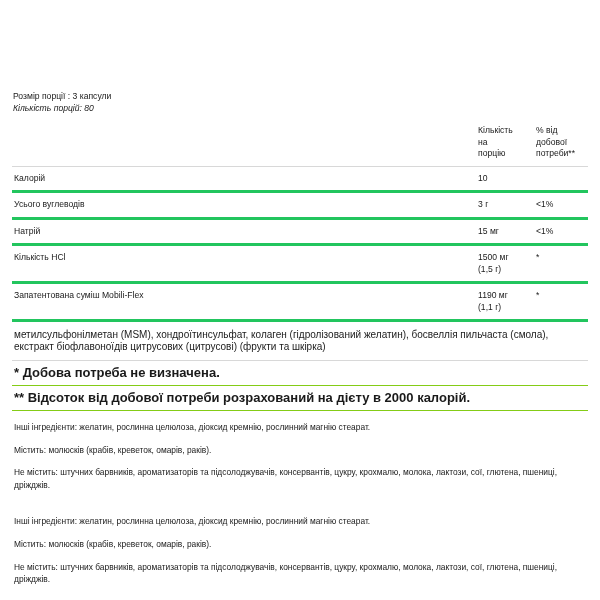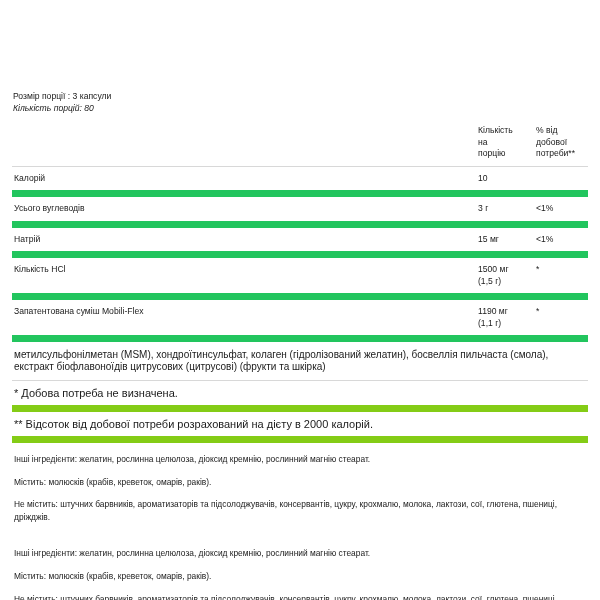--- a/index.html
+++ b/index.html
@@ -44,21 +44,21 @@
   table.facts col.c2 { width: 58px; }
   table.facts col.c3 { width: 54px; }
 
   table.facts th, table.facts td {
     text-align: left;
     vertical-align: top;
     font-weight: normal;
     font-size: 8.6px;
     line-height: 11.5px;
     padding: 6px 2px 6px 2px;
-    border-bottom: 7px solid #22c55e;
+    border-bottom: 3px solid #22c55e;
   }
   table.facts thead th {
     border-bottom: 1px solid #d8d8d8;
     padding-top: 2px;
     padding-bottom: 6px;
   }
   table.facts thead th.c1cell {
     border-bottom: 1px solid #d8d8d8;
   }
   .hdr-amount, .hdr-dv {
@@ -71,24 +71,25 @@
   td.amt, td.dv {
     padding-left: 3px;
   }
   .blend-note {
     font-size: 10px;
     line-height: 12px;
     padding: 7px 2px 7px 2px;
     border-bottom: 1px solid #d8d8d8;
   }
   .footnote {
-    font-size: 11px;
+    font-size: 13px;
     line-height: 12px;
     padding: 6px 2px 6px 2px;
-    border-bottom: 7px solid #84cc16;
+    border-bottom: 1px solid #84cc16;
+    font-weight: bold;
   }
   .other-block {
     font-size: 8.4px;
     line-height: 12.6px;
     padding: 10px 2px 0 2px;
   }
   .other-block p {
     margin: 0 0 0 0;
   }
   .other-block p + p {

